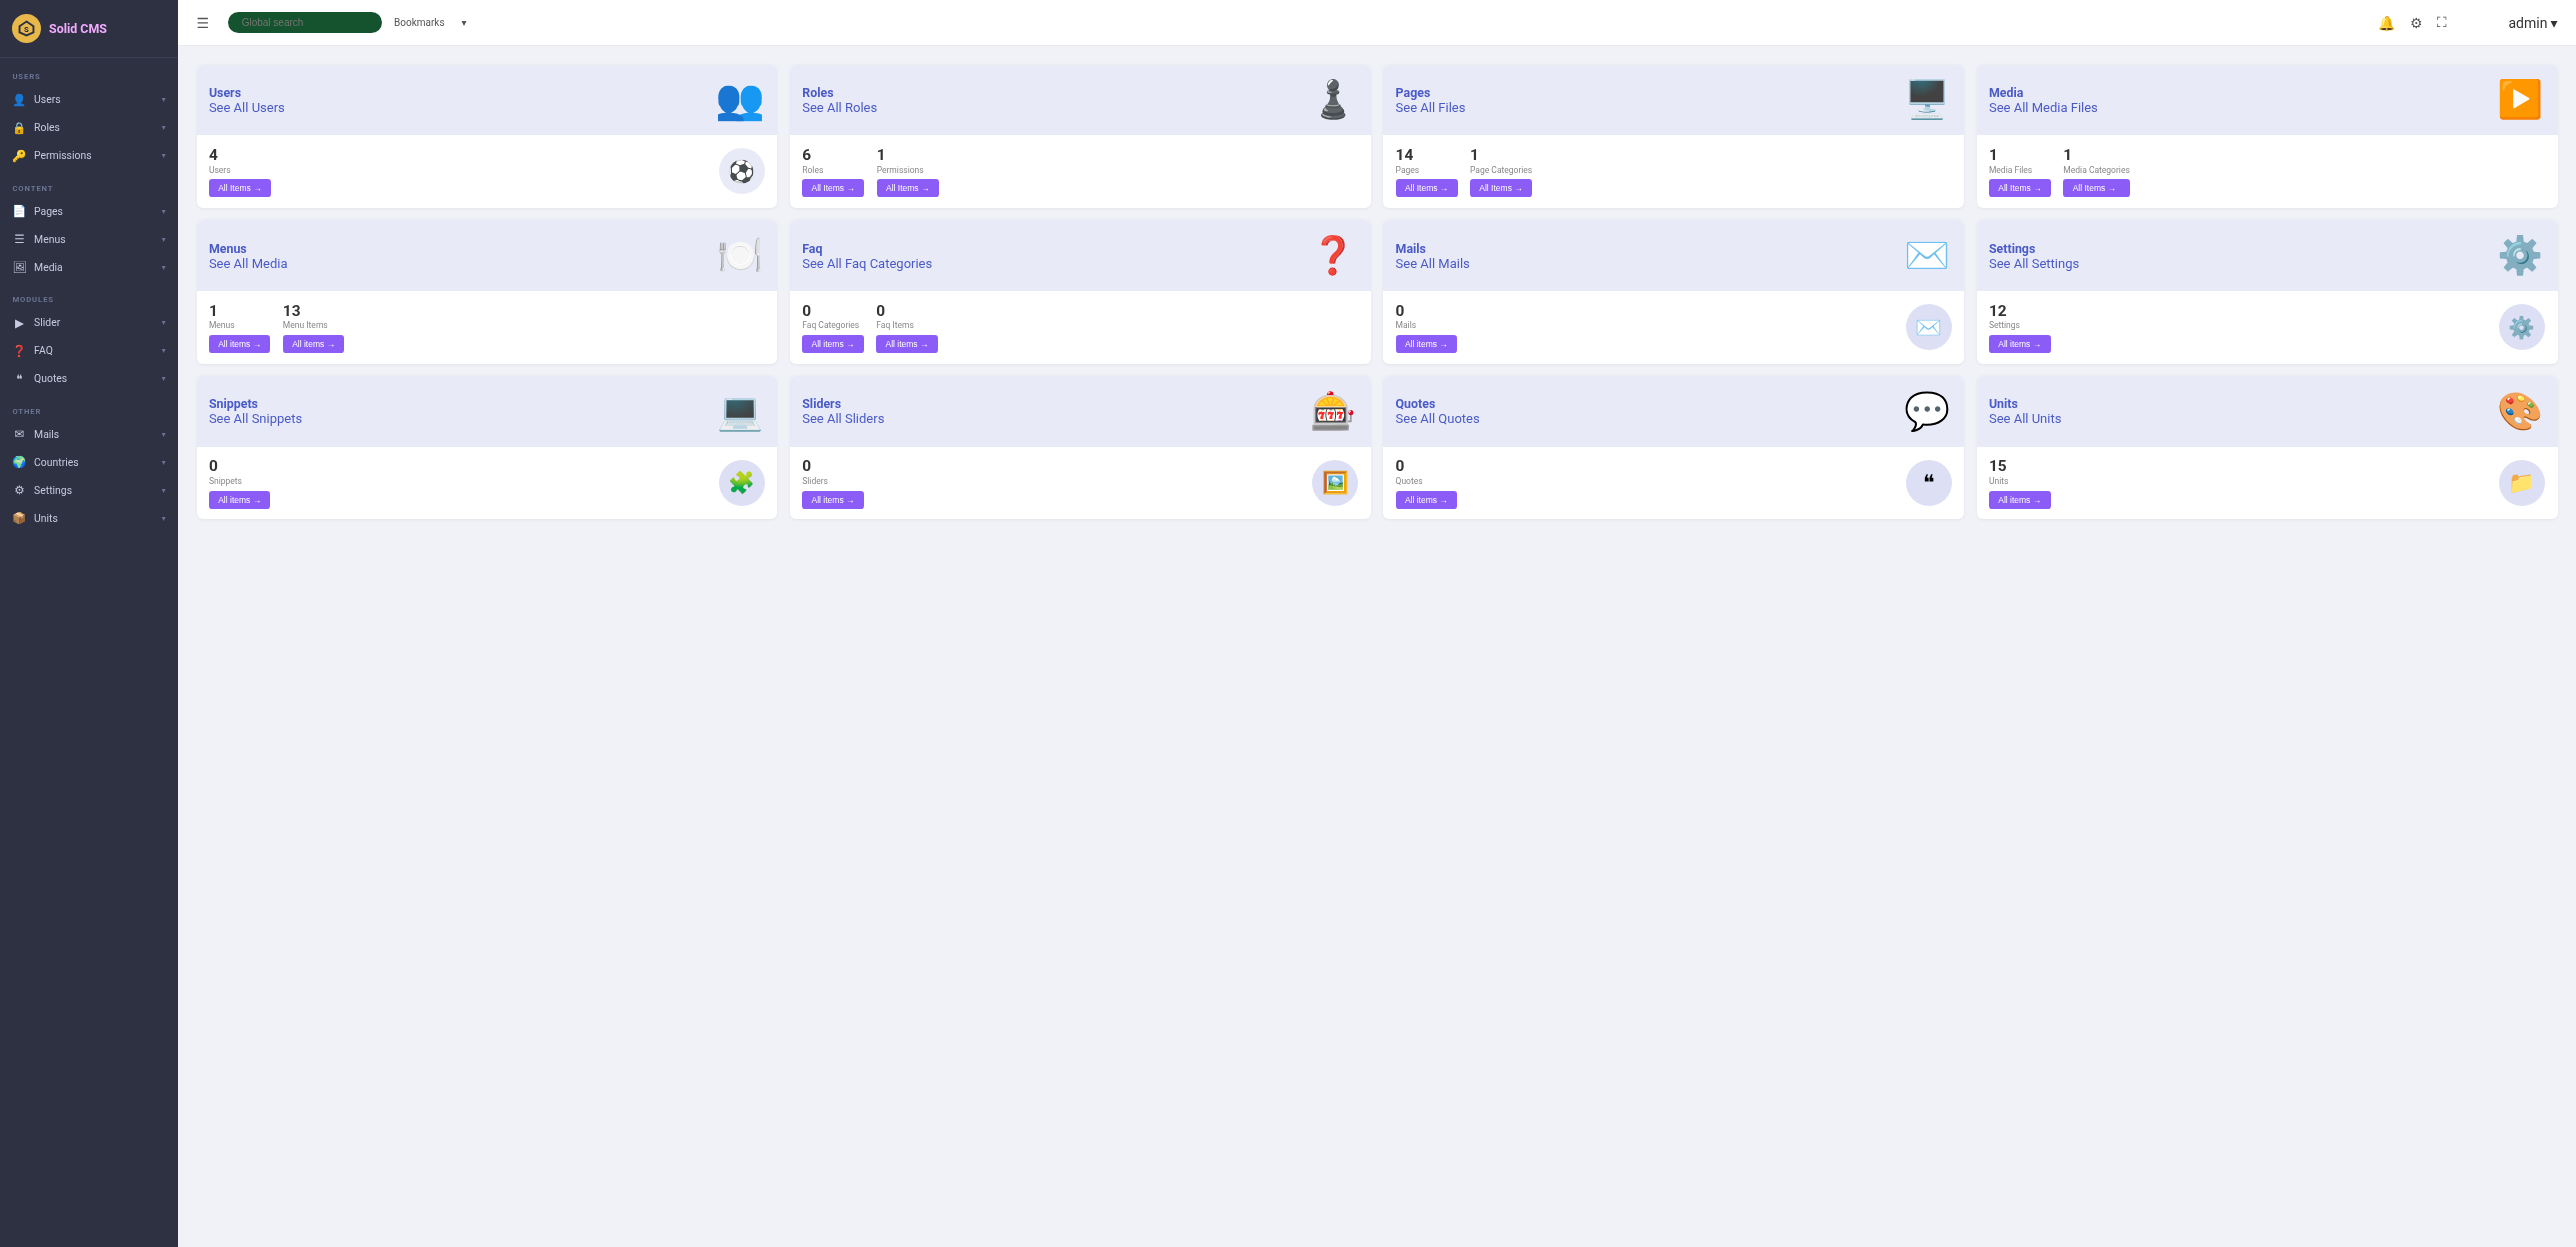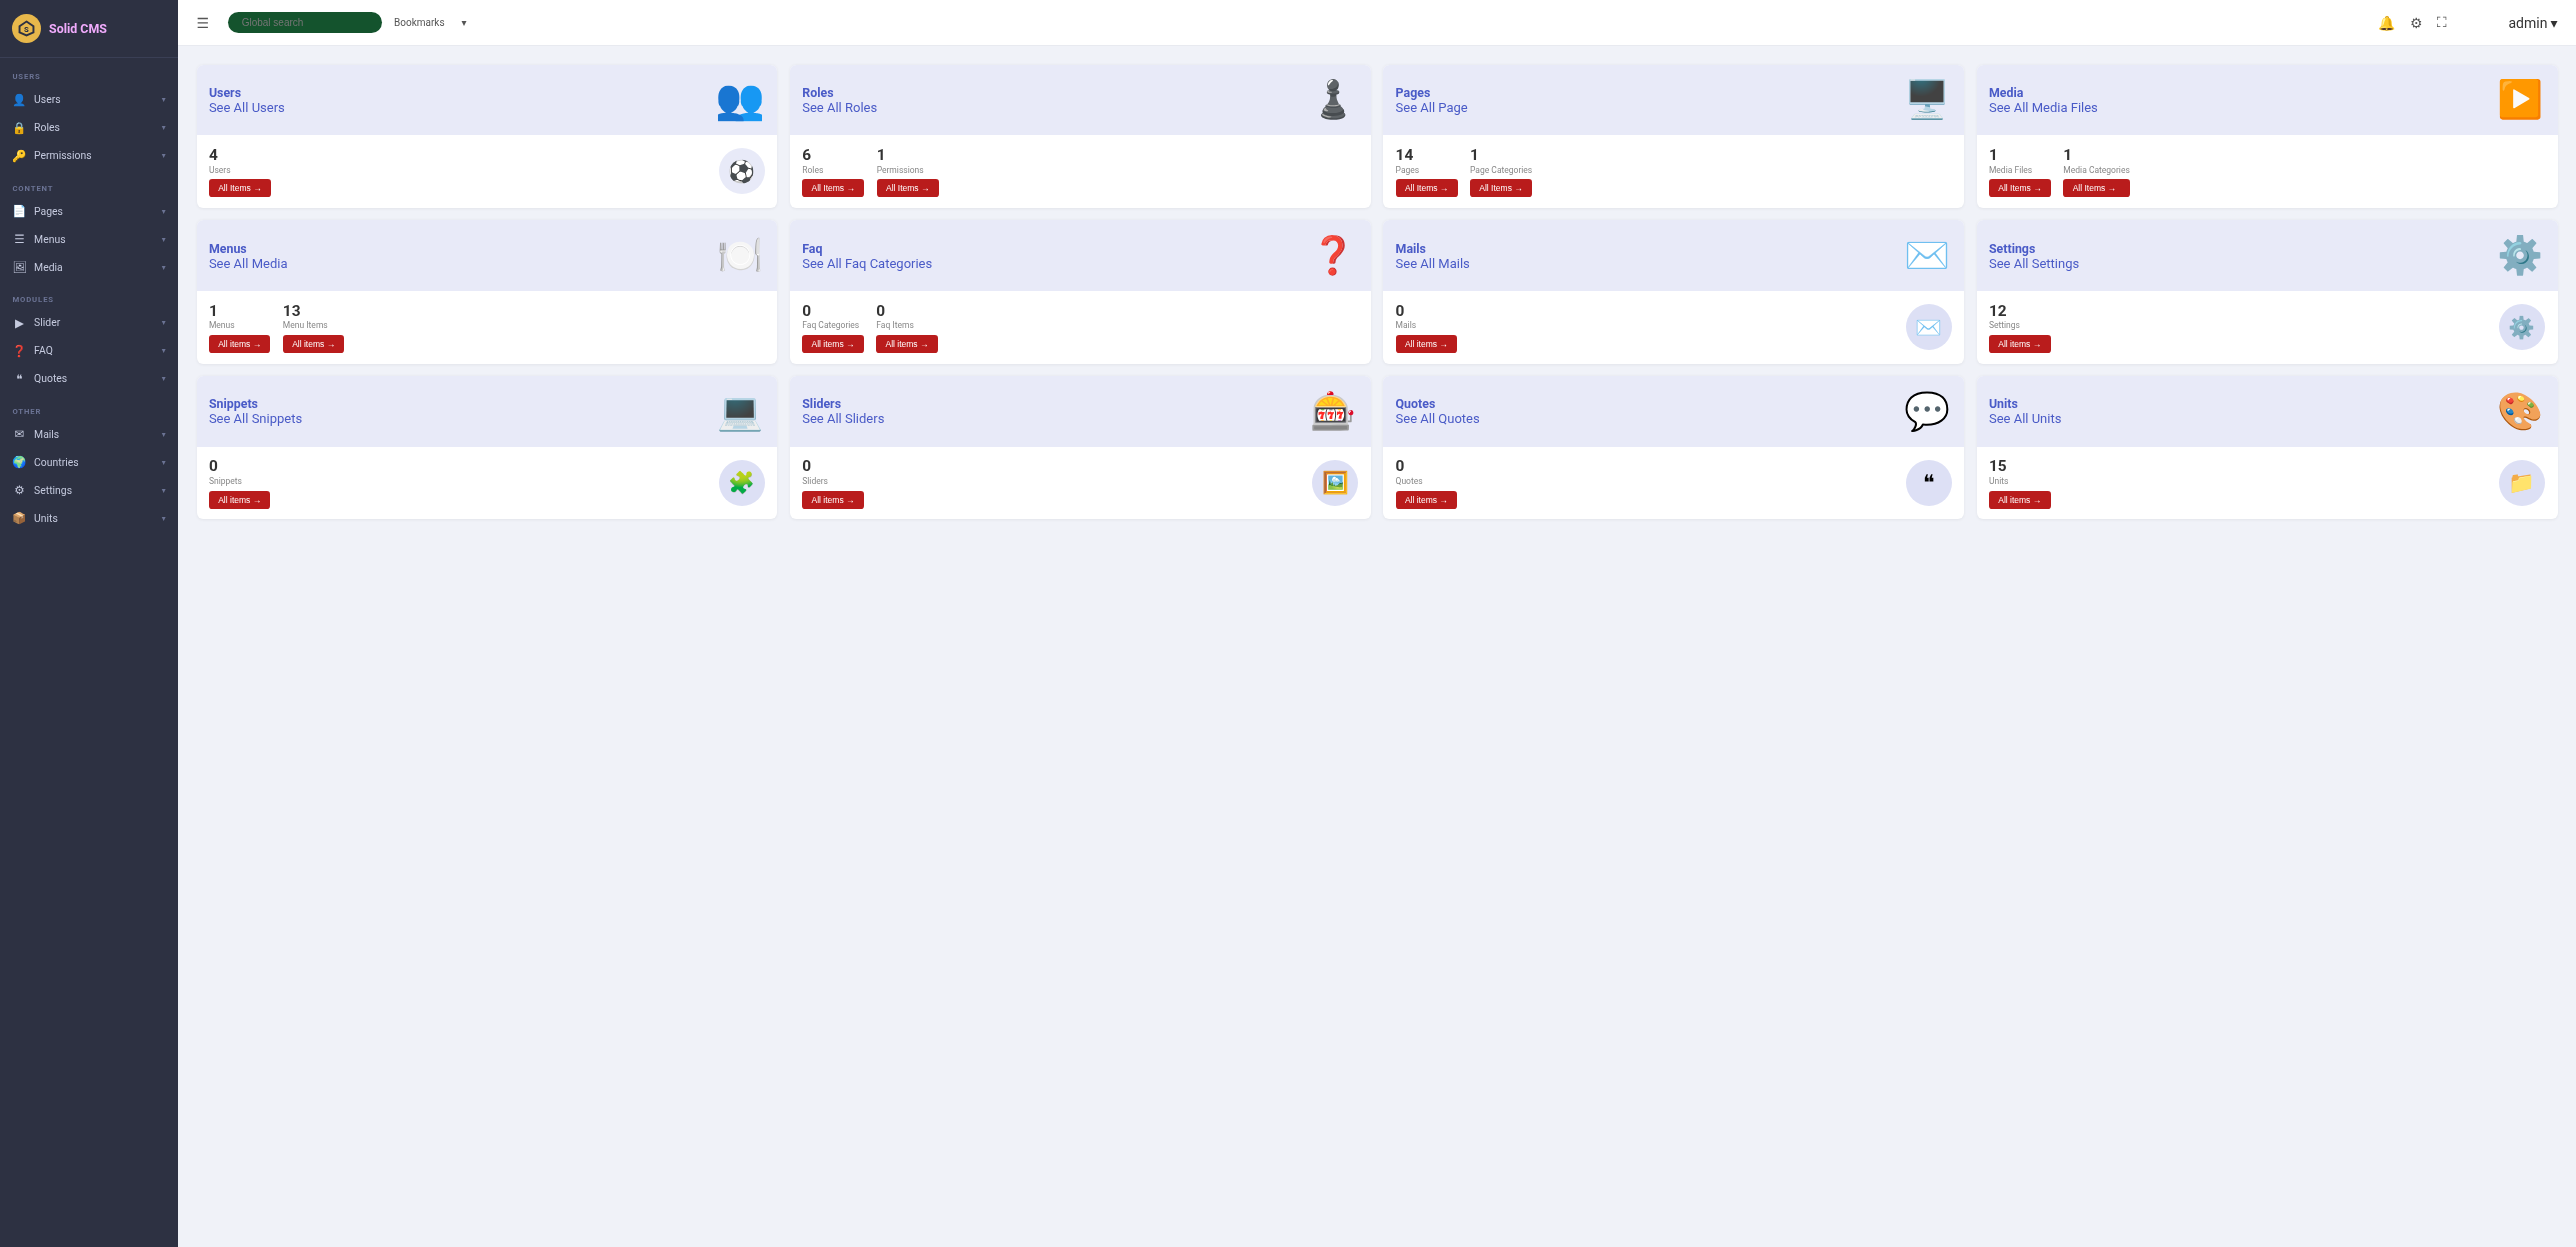--- a/index.html
+++ b/index.html
@@ -40,21 +40,21 @@
     
     .card { background: #fff; border-radius: 6.2px; overflow: hidden; box-shadow: 0 0.8px 3.1px rgba(0,0,0,0.06); }
     .card-header { background: #e8eaf8; padding: 10.8px 12.4px 10.8px; display: flex; align-items: center; justify-content: space-between; position: relative; min-height: 62px; }
     .card-header-text { }
     .card-header-title { font-size: 12.4px; font-weight: 700; color: #4a5bc7; }
     .card-header-subtitle { font-size: 13px; color: #4a5bc7; margin-top: 0; }
     .card-icon { width: 49px; height: 49px; object-fit: contain; font-size: 37px; display: flex; align-items: center; justify-content: center; flex-shrink: 0; }
     .card-body { padding: 10.8px 12.4px; }
     .stat-number { font-size: 15.4px; font-weight: 700; color: #333; }
     .stat-label { font-size: 8.5px; color: #888; margin-top: 0.8px; }
-    .stat-btn { display: inline-flex; align-items: center; gap: 3.9px; background: #b91c1c; color: #fff; border: none; border-radius: 3.1px; padding: 3.9px 9.3px; font-size: 8.5px; cursor: pointer; margin-top: 4.6px; }
+    .stat-btn { display: inline-flex; align-items: center; gap: 3.9px; background: #8b5cf6; color: #fff; border: none; border-radius: 3.1px; padding: 3.9px 9.3px; font-size: 8.5px; cursor: pointer; margin-top: 4.6px; }
     .stat-col { display: flex; flex-direction: column; }
 
     
     .stat-icon-circle { width: 46px; height: 46px; border-radius: 50%; background: #e8eaf8; display: flex; align-items: center; justify-content: center; font-size: 21.6px; margin-left: auto; flex-shrink: 0; }
 
     .card-body-inner { display: flex; align-items: center; justify-content: space-between; }
     .card-stats-cols { display: flex; gap: 12.4px; flex: 1; flex-wrap: wrap; }
   </style>
 </head>
 <body>
@@ -243,21 +243,21 @@
               <button class="stat-btn">All Items →</button>
             </div>
           </div>
         </div>
       </div>
 
       <div class="card">
         <div class="card-header">
           <div class="card-header-text">
             <div class="card-header-title">Pages</div>
-            <div class="card-header-subtitle">See All Page</div>
+            <div class="card-header-subtitle">See All Files</div>
           </div>
           <div class="card-icon" style="font-size:37px;">🖥️</div>
         </div>
         <div class="card-body">
           <div class="card-stats-cols">
             <div class="stat-col">
               <div class="stat-number">14</div>
               <div class="stat-label">Pages</div>
               <button class="stat-btn">All Items →</button>
             </div>

